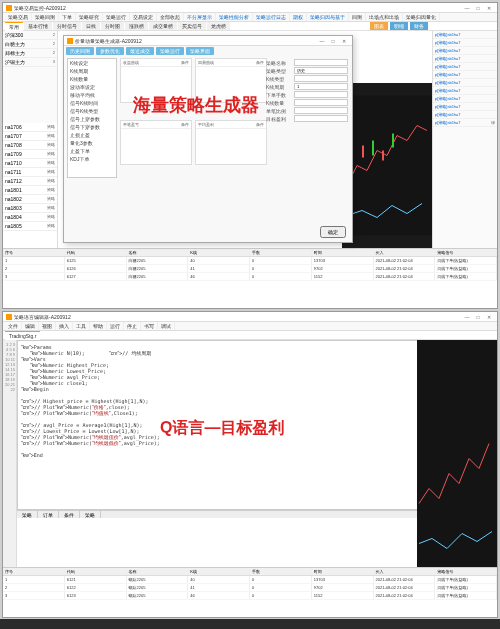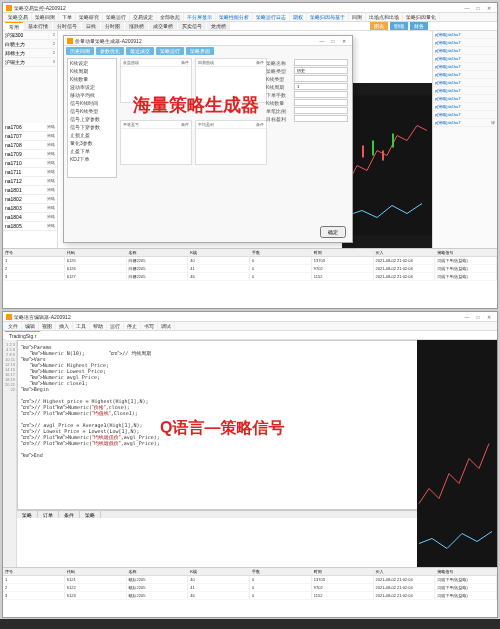--- a/index.html
+++ b/index.html
@@ -524,15 +524,15 @@
           <span>46</span>
           <span>0</span>
           <span>1152</span>
           <span>2021-08-02 21:02:04</span>
           <span>周线下单(收益略)</span>
         </div>
       </div>
   </div>
 </div>
 
-<div class="overlay-text ot3">Q语言—策略信号</div>
+<div class="overlay-text ot3">Q语言—目标盈利</div>
 
 <div class="taskbar"></div>
 
 </body></html>

